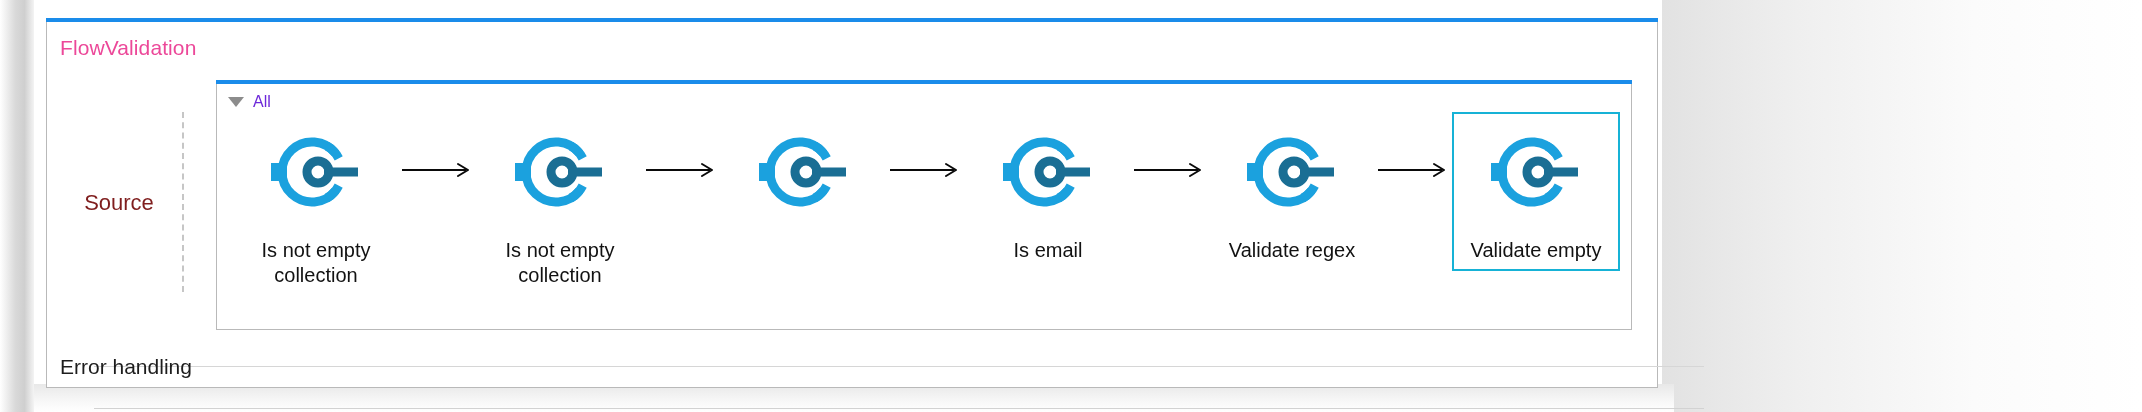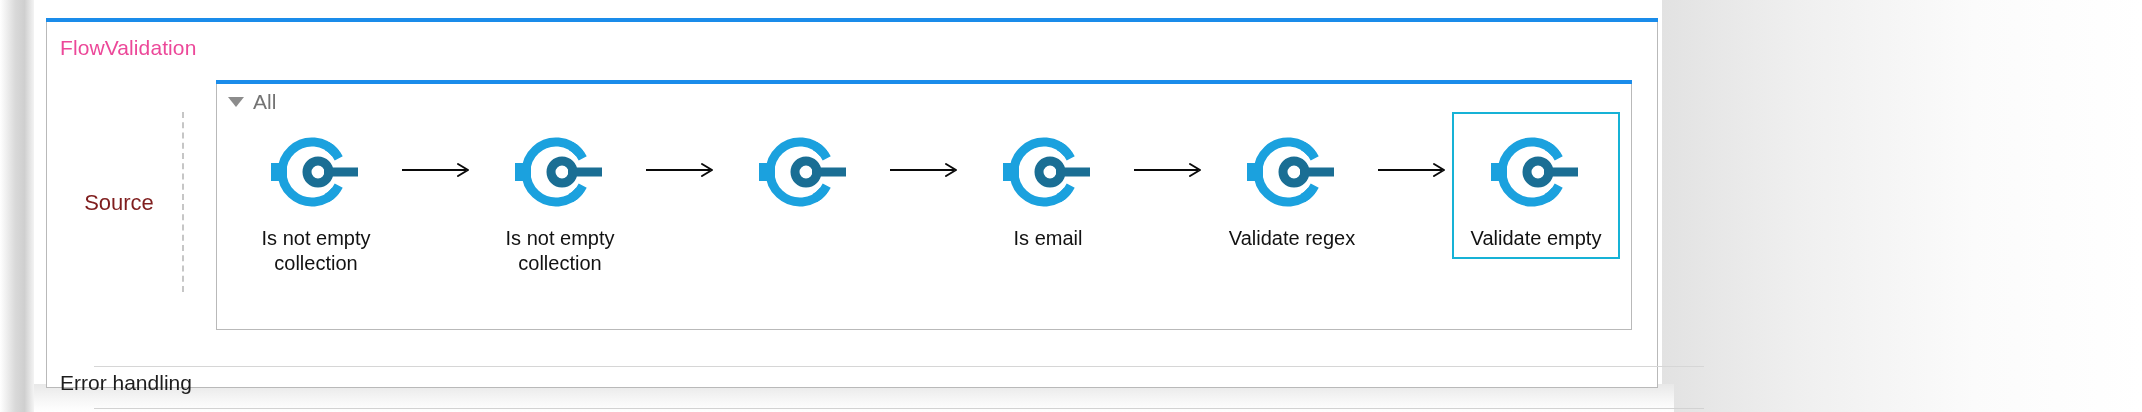--- a/index.html
+++ b/index.html
@@ -126,22 +126,22 @@
     gap: 9px;
     height: 24px;
   }
   #disclosure-triangle {
     width: 0; height: 0;
     border-left: 8px solid transparent;
     border-right: 8px solid transparent;
     border-top: 10px solid #8c8c8c;
   }
   #group-title {
-    font-size: 21px;
-    color: #737373;
+    font-size: 16px;
+    color: #6d28d9;
     white-space: nowrap;
   }
 
   
   #node-row {
     position: absolute;
     left: 232px;
     top: 112px;
     width: 1390px;
     height: 200px;
@@ -167,21 +167,21 @@
     border: 2px solid #16b2d6;
   }
 
   .node-icon {
     width: 108px;
     height: 92px;
     display: block;
   }
 
   .node-label {
-    margin-top: 8px;
+    margin-top: 20px;
     font-size: 20px;
     line-height: 25px;
     color: #121212;
     text-align: center;
     width: 160px;
     white-space: pre-line;
   }
 
   .connector {
     flex: 0 0 76px;
@@ -203,21 +203,20 @@
     height: 1px;
     background: #d6d6d6;
   }
   #error-handling-label {
     position: absolute;
     left: 60px;
     top: 355px;
     font-size: 21px;
     color: #1d1d1d;
     white-space: nowrap;
-    margin-top: 16px;
   }
   #footer-rule {
     position: absolute;
     left: 47px;
     top: 386px;
     width: 1610px;
     height: 1px;
     background: #d2d2d2;
   }
 </style>

